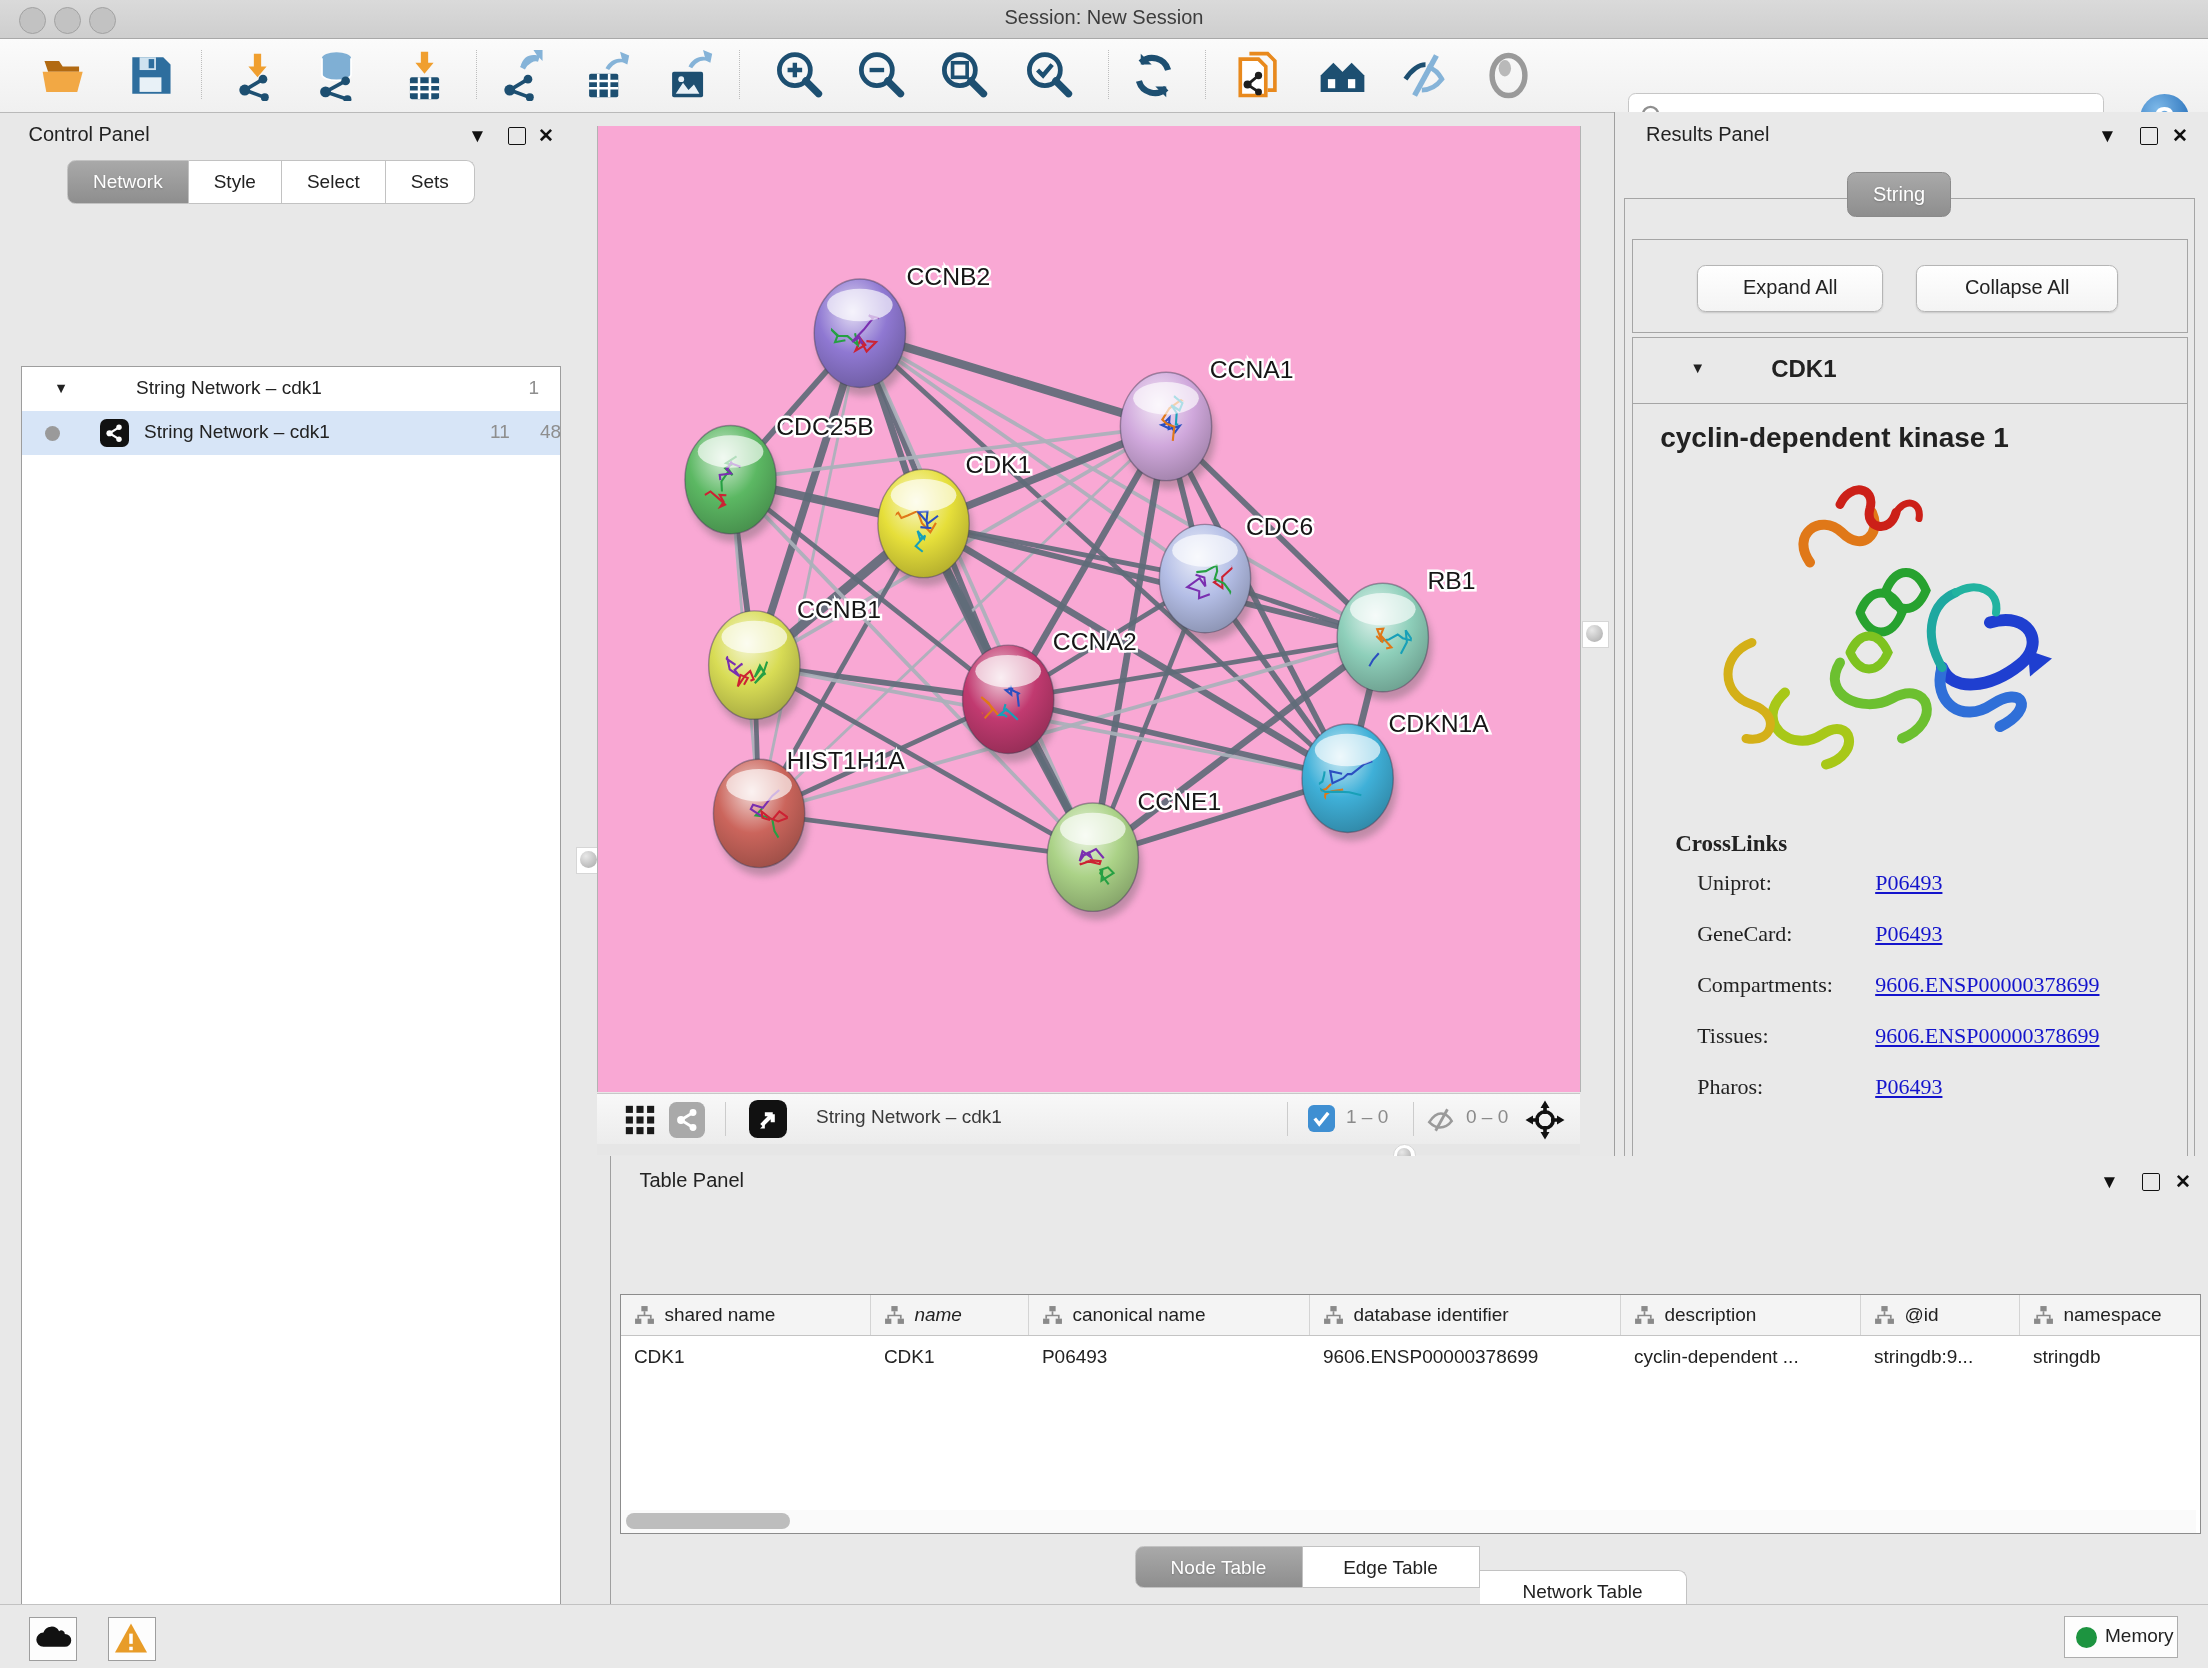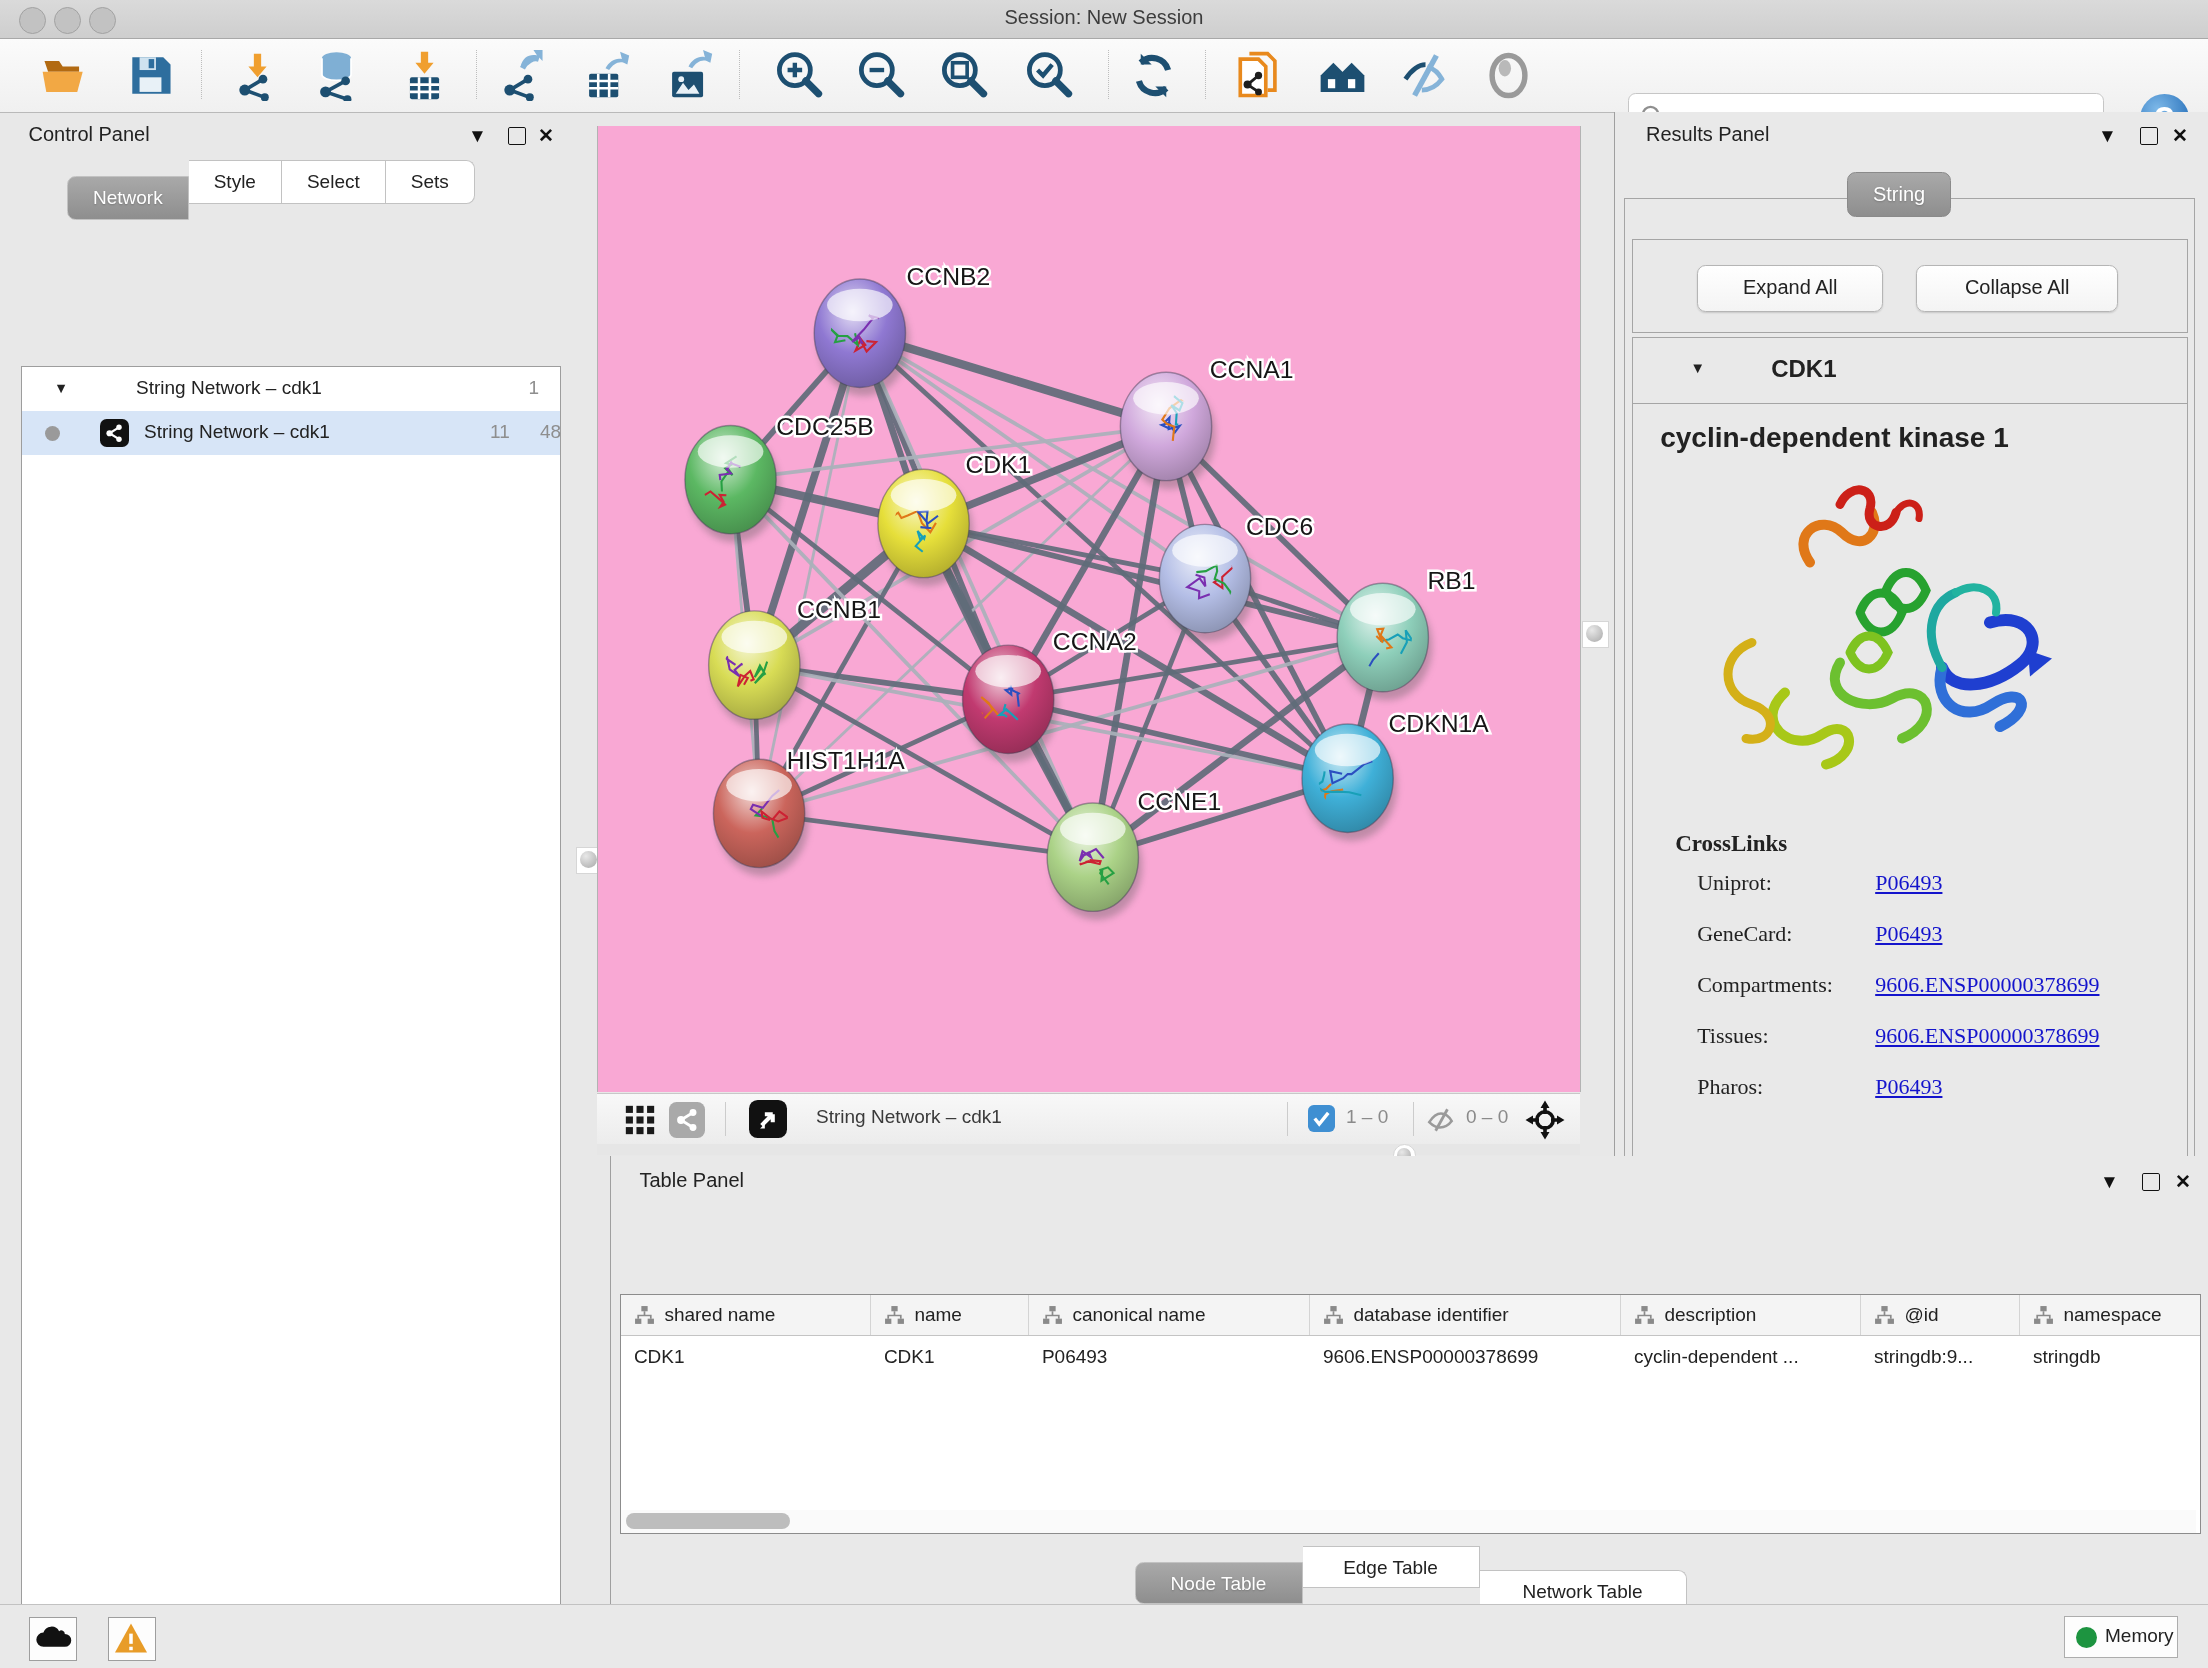--- a/index.html
+++ b/index.html
@@ -29,21 +29,21 @@
   .pctl{position:absolute;top:0;font-size:19px;color:#111;cursor:pointer;}
   .pctl.square{width:16px;height:16px;border:1.9px solid #111;border-radius:1.9px;}
   
   .control-panel{position:absolute;left:0;top:112px;width:567px;height:1491px;}
   .cp-title{position:absolute;left:28.5px;top:11.4px;}
   .tabrow{position:absolute;display:flex;}
   .tabbtn{height:42px;line-height:42px;padding:0 25px;background:#fff;border:1px solid #c2c2c2;
     border-left:none;font-size:19px;text-align:center;cursor:pointer;}
   .tabbtn:first-child{border-left:1px solid #c2c2c2;border-radius:8.6px 0 0 8.6px;}
   .tabbtn:last-child{border-radius:0 8.6px 8.6px 0;}
-  .tabbtn.sel{background:linear-gradient(#a9a9a9,#8e8e8e);color:#fff;text-shadow:0 1px 1.9px #777;margin-top:16px;}
+  .tabbtn.sel{background:linear-gradient(#a9a9a9,#8e8e8e);color:#fff;text-shadow:0 1px 1.9px #777;}
   .cp-subhead{position:absolute;left:21px;top:215px;width:540px;height:38px;font-size:19px;}
   .cp-list{position:absolute;left:21px;top:254px;width:538px;height:1317px;background:#fff;
     border:1px solid #9d9d9d;}
   .cp-row{position:absolute;left:0;width:100%;height:44px;font-size:19px;}
   .cp-row.sel{background:#d7e5f7;}
   .sharebadge{position:absolute;width:28.5px;height:28.5px;background:#111;border-radius:6.7px;}
   .graycount{color:#8e8e8e;}
   
   .net-canvas{position:absolute;left:597px;top:126px;width:982px;height:966px;background:#f9a8d4;
     border-left:1px solid #b3b3b3;border-right:1px solid #b3b3b3;}
@@ -643,21 +643,21 @@
             <svg viewBox="0 0 20 20" style="width:21px;height:21px;flex-shrink:0">
               <g fill="#8a8a8a">
                 <rect x="7" y="1" width="6" height="5"></rect>
                 <rect x="1" y="13" width="6" height="5"></rect>
                 <rect x="13" y="13" width="6" height="5"></rect>
               </g>
               <path d="M10 6v4M4 13v-3h12v3" stroke="#8a8a8a" stroke-width="1.6" fill="none"></path>
             </svg>
             <span>shared name</span>
           </div>
-          <div class="th" style="width: 158px;">
+          <div class="th" style="width: 158px; font-style: italic;">
             <svg viewBox="0 0 20 20" style="width:21px;height:21px;flex-shrink:0">
               <g fill="#8a8a8a">
                 <rect x="7" y="1" width="6" height="5"></rect>
                 <rect x="1" y="13" width="6" height="5"></rect>
                 <rect x="13" y="13" width="6" height="5"></rect>
               </g>
               <path d="M10 6v4M4 13v-3h12v3" stroke="#8a8a8a" stroke-width="1.6" fill="none"></path>
             </svg>
             <span>name</span>
           </div>

